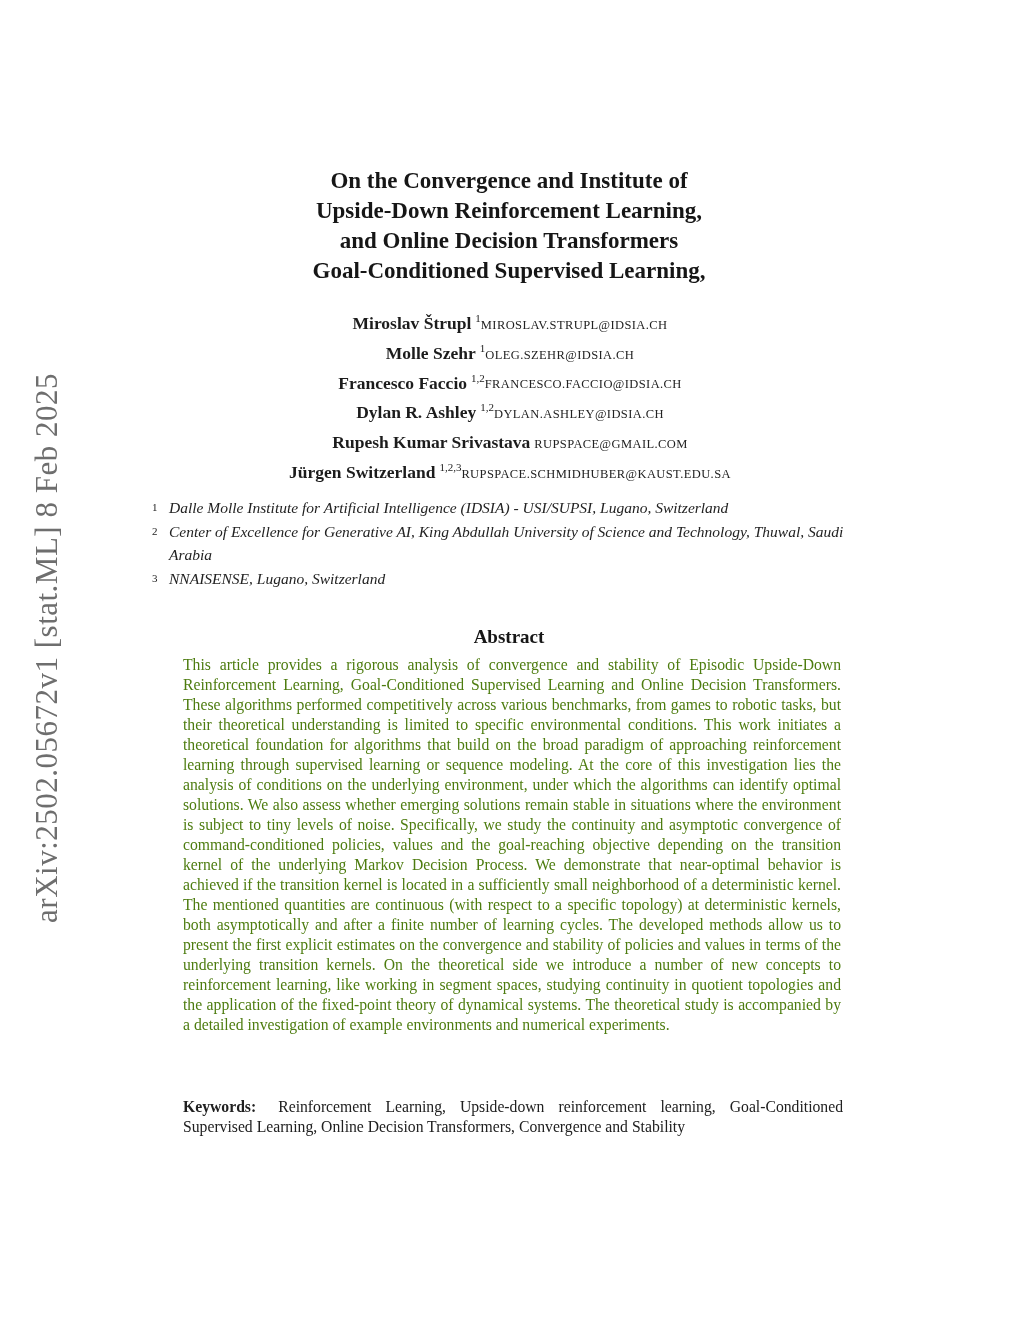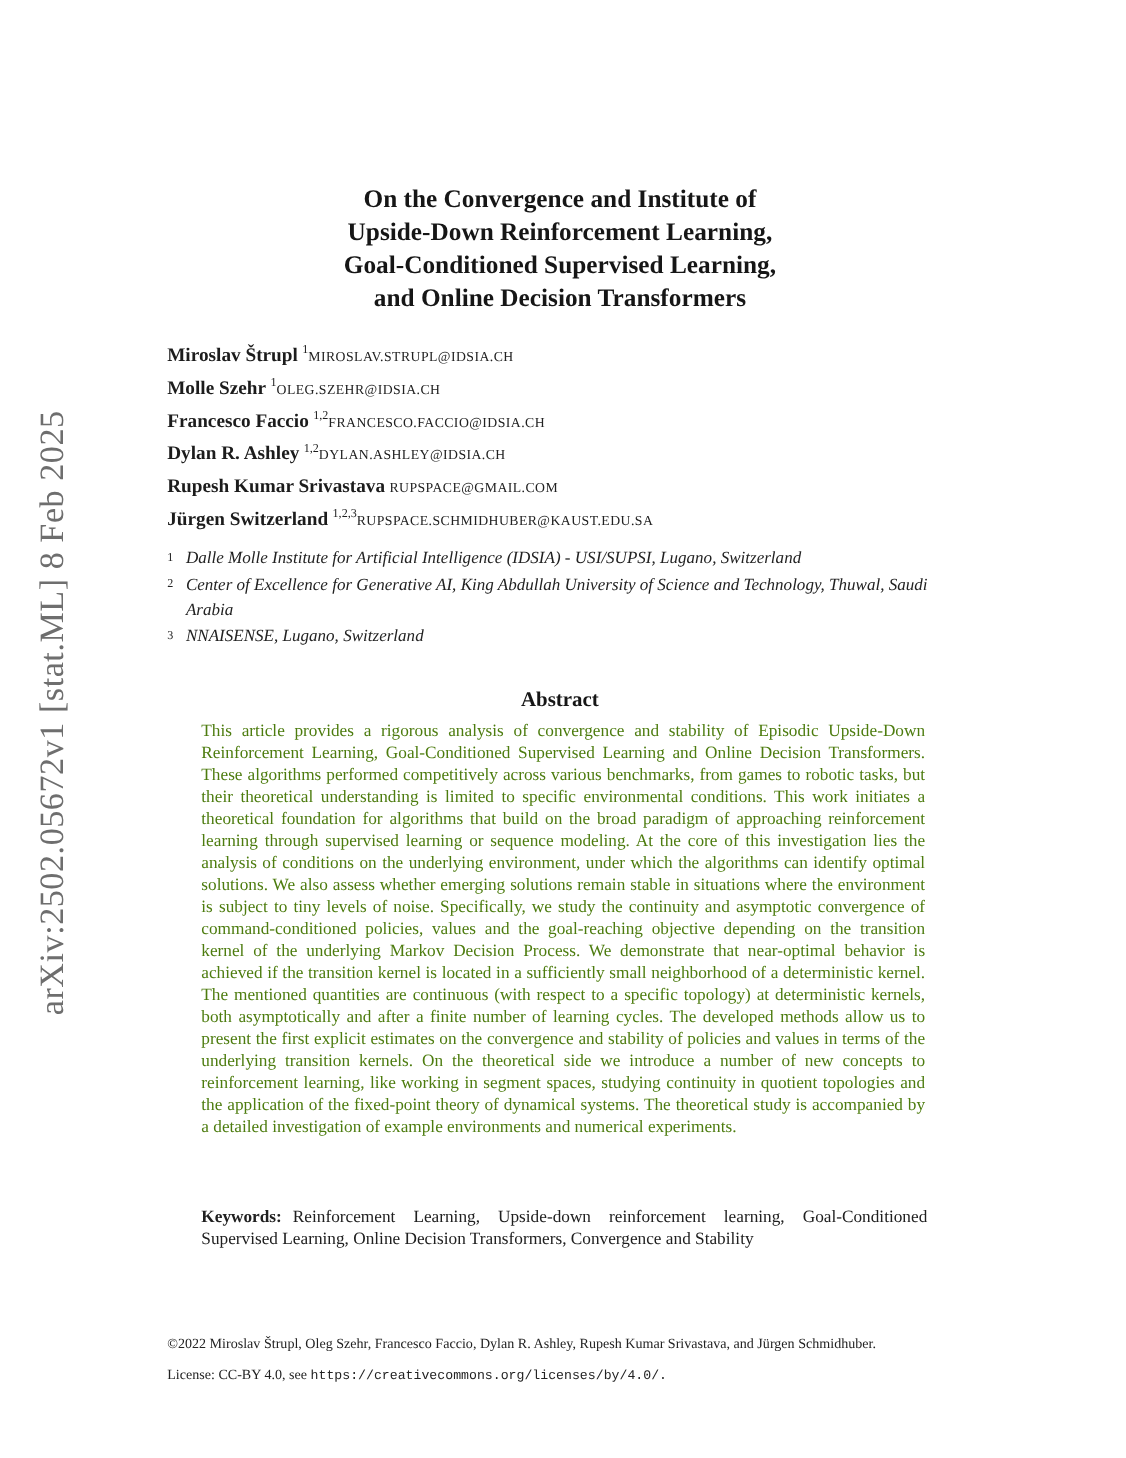--- a/index.html
+++ b/index.html
@@ -29,21 +29,21 @@
   .title-block {
     position: absolute; top: 166px; left: 0; width: 718px;
     text-align: center;
     font-size: 23px; font-weight: bold;
     line-height: 30px;
     color: #161616;
   }
 
   .authors-block { position: absolute; top: 312px; left: 2px; width: 716px; }
   .author-row {
-    display: flex; justify-content: flex-start; align-items: baseline;
+    display: flex; justify-content: center; align-items: baseline;
     height: 29.8px;
   }
   .author-name { font-size: 17.5px; font-weight: bold; }
   .author-sup { font-size: 11px; font-weight: normal; vertical-align: super; margin-left: 4px; }
   .author-email { font-size: 12.5px; letter-spacing: 0.4px; color: #222; }
 
   .affils-block { position: absolute; top: 496px; left: 2px; width: 716px; }
   .affil-row {
     position: relative;
     padding-left: 17px;
@@ -73,21 +73,21 @@
     color: #4d7c0f;
   }
 
   .keywords {
     position: absolute; top: 1097px; left: 33px; width: 660px;
     font-size: 15.7px;
     line-height: 20px;
     text-align: justify;
     color: #202020;
   }
-  .keywords b { margin-right: 10px; }
+  .keywords b { margin-right: 22px; }
 
   .footer { position: absolute; top: 1213px; left: 2px; width: 716px; }
   .footer-copyright {
     font-size: 12.8px; line-height: 16px; color: #222;
   }
   .footer-license {
     margin-top: 14px;
     font-size: 12.8px; color: #222;
   }
   .footer-license .url {
@@ -98,22 +98,22 @@
 </head>
 <body>
 
 <div class="arxiv-side">arXiv:2502.05672v1  [stat.ML]  8 Feb 2025</div>
 
 <div class="content">
 
   <div class="title-block">
     <div>On the Convergence and Institute of</div>
     <div>Upside-Down Reinforcement Learning,</div>
+    <div>and Online Decision Transformers</div>
     <div>Goal-Conditioned Supervised Learning,</div>
-    <div>and Online Decision Transformers</div>
   </div>
 
   <div class="authors-block">
     <div class="author-row">
       <span class="author-name"><span>Miroslav Štrupl</span><span class="author-sup">1</span></span>
       <span class="author-email">MIROSLAV.STRUPL@IDSIA.CH</span>
     </div>
     <div class="author-row">
       <span class="author-name"><span>Molle Szehr</span><span class="author-sup">1</span></span>
       <span class="author-email">OLEG.SZEHR@IDSIA.CH</span>
@@ -153,19 +153,15 @@
 
   <div class="abstract-heading">Abstract</div>
 
   <div class="abstract-body">This article provides a rigorous analysis of convergence and stability of Episodic Upside-Down Reinforcement Learning, Goal-Conditioned Supervised Learning and Online Decision Transformers. These algorithms performed competitively across various benchmarks, from games to robotic tasks, but their theoretical understanding is limited to specific environmental conditions. This work initiates a theoretical foundation for algorithms that build on the broad paradigm of approaching reinforcement learning through supervised learning or sequence modeling. At the core of this investigation lies the analysis of conditions on the underlying environment, under which the algorithms can identify optimal solutions. We also assess whether emerging solutions remain stable in situations where the environment is subject to tiny levels of noise. Specifically, we study the continuity and asymptotic convergence of command-conditioned policies, values and the goal-reaching objective depending on the transition kernel of the underlying Markov Decision Process. We demonstrate that near-optimal behavior is achieved if the transition kernel is located in a sufficiently small neighborhood of a deterministic kernel. The mentioned quantities are continuous (with respect to a specific topology) at deterministic kernels, both asymptotically and after a finite number of learning cycles. The developed methods allow us to present the first explicit estimates on the convergence and stability of policies and values in terms of the underlying transition kernels. On the theoretical side we introduce a number of new concepts to reinforcement learning, like working in segment spaces, studying continuity in quotient topologies and the application of the fixed-point theory of dynamical systems. The theoretical study is accompanied by a detailed investigation of example environments and numerical experiments.</div>
 
   <div class="keywords">
     <b>Keywords:</b><span>Reinforcement Learning, Upside-down reinforcement learning, Goal-Conditioned Supervised Learning, Online Decision Transformers, Convergence and Stability</span>
   </div>
 
   <div class="footer">
-    <div class="footer-copyright">©2022 Miroslav Štrupl, Oleg Szehr, Francesco Faccio, Dylan R. Ashley, Rupesh Kumar Srivastava, and Jürgen Schmidhuber.</div>
-    <div class="footer-license">
-      <span>License: CC-BY 4.0, see </span><span class="url">https://creativecommons.org/licenses/by/4.0/.</span>
-    </div>
   </div>
 
 </div>
 
 </body></html>

